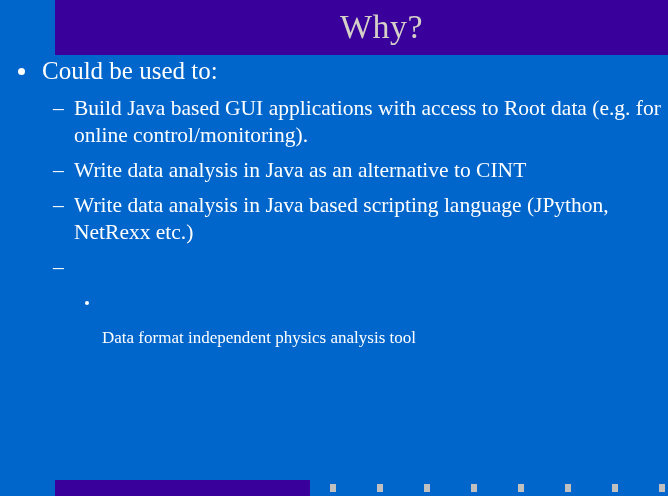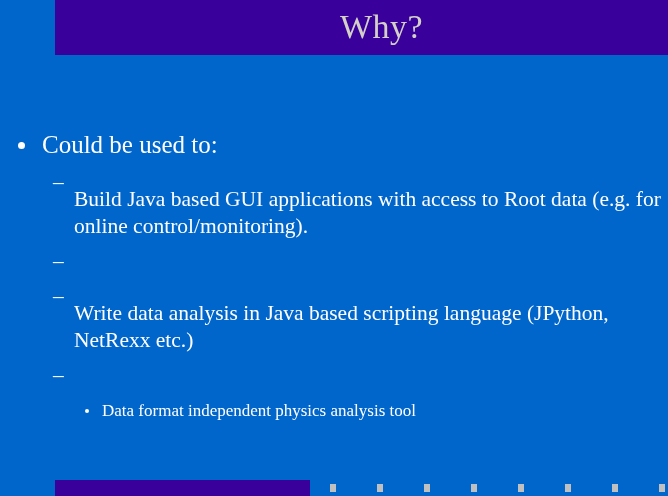--- a/index.html
+++ b/index.html
@@ -58,21 +58,20 @@
 
   .bullet-row {
     position: relative;
     display: flex;
     align-items: flex-start;
     color: #ffffff;
   }
 
   
   .lvl1 {
-    margin-top: 74px;
     padding-left: 14px;
     font-size: 25px;
     line-height: 32px;
   }
   .lvl1 .marker {
     width: 28px;
     flex: 0 0 28px;
     text-align: left;
     font-size: 25px;
     line-height: 32px;
@@ -100,21 +99,20 @@
     line-height: 27px;
   }
   .lvl2 .marker {
     width: 21px;
     flex: 0 0 21px;
     font-size: 21.5px;
     line-height: 27px;
   }
   .lvl2 .text {
     flex: 1 1 auto;
-    margin-top: 17px;
   }
 
   
   .lvl3 {
     margin-top: 11px;
     padding-left: 85px;
     font-size: 17px;
     line-height: 22px;
   }
   .lvl3 .marker {
@@ -127,20 +125,21 @@
     display: inline-block;
     width: 4px;
     height: 4px;
     border-radius: 50%;
     background: #ffffff;
     vertical-align: middle;
     margin-bottom: 3px;
   }
   .lvl3 .text {
     flex: 1 1 auto;
+    margin-top: 35px;
   }
 
   .ital {
   }
 
   
   #footer-bar {
     position: absolute;
     left: 55px;
     top: 480px;
@@ -179,20 +178,21 @@
       <span class="text">Could be used to:</span>
     </div>
 
     <div class="bullet-row lvl2">
       <span class="marker">–</span>
       <span class="text">Build Java based GUI applications with access to Root data (e.g. for online control/monitoring).</span>
     </div>
 
     <div class="bullet-row lvl2">
       <span class="marker">–</span>
+      <span class="text">Write data analysis in Java as an alternative to CINT</span>
     </div>
 
     <div class="bullet-row lvl2">
       <span class="marker">–</span>
       <span class="text"><span>Write data analysis in Java based scripting language (JPython, NetRexx </span><span class="ital">etc.</span><span>)</span></span>
     </div>
 
     <div class="bullet-row lvl2">
       <span class="marker">–</span>
     </div>

